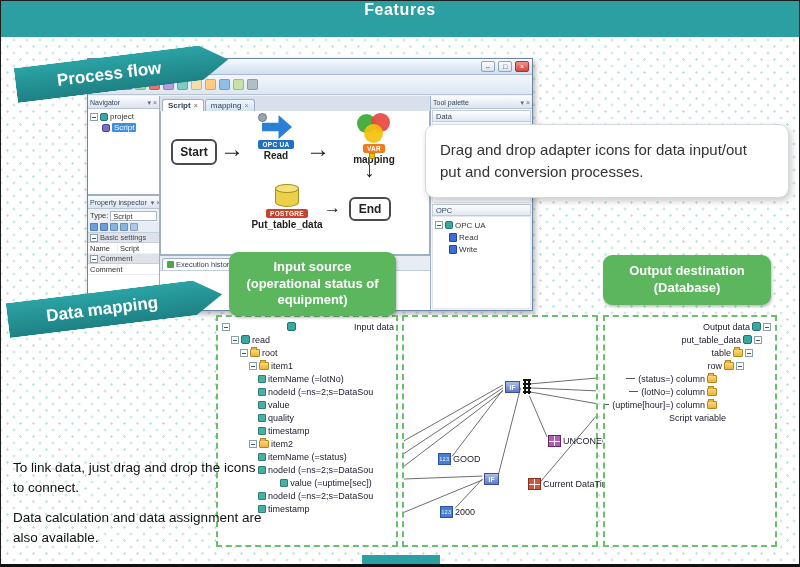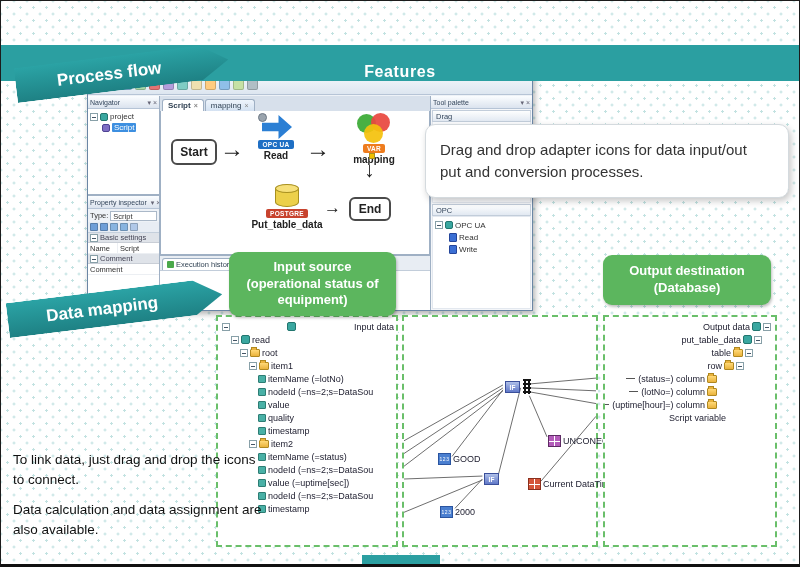--- a/index.html
+++ b/index.html
@@ -7,21 +7,21 @@
   .page { position:relative; width:800px; height:567px; overflow:hidden;
     background-color:#ffffff;
     background-image:
       radial-gradient(circle, #c2e2e1 1.1px, rgba(0,0,0,0) 1.3px),
       radial-gradient(circle, #c2e2e1 1.1px, rgba(0,0,0,0) 1.3px);
     background-size:13px 13px; background-position:0 0, 6.5px 6.5px;
     border:1px solid #1c1c1c; border-bottom:3px solid #111; }
 
   
   .header { position:absolute; top:0; left:0; right:0; height:36px; background:#2b9fa1;
-    display:flex; align-items:flex-end; justify-content:center; z-index:3;margin-top:44px; }
+    display:flex; align-items:flex-start; justify-content:center; z-index:3; }
   .header .title { color:#fff; font-size:16px; font-weight:bold; letter-spacing:.6px; }
 
   
   .banner { position:absolute; height:35px; color:#fff; font-weight:bold; font-size:17px;
     display:flex; align-items:center; justify-content:center; padding-right:26px;
     background:linear-gradient(180deg,#2ba3a5,#1e8184);
     clip-path:polygon(0 0, 87% 0, 100% 50%, 87% 100%, 0 100%); z-index:8; }
   #banner-process { left:14px; top:54px; width:214px; transform:rotate(-7deg); }
   #banner-datamap { left:6px; top:289px; width:216px; transform:rotate(-7deg); }
 
@@ -32,21 +32,21 @@
   #label-input  { left:228px; top:251px; width:167px; height:64px; }
   #label-output { left:602px; top:254px; width:168px; height:50px; }
 
   
   .callout { position:absolute; left:424px; top:123px; width:364px; height:74px; background:#fff;
     border:1px solid #d4dade; border-radius:10px; box-shadow:2px 3px 7px rgba(0,0,0,.22);
     padding:14px 14px; font-size:15px; color:#333; line-height:1.45; z-index:8; }
 
   
   .note { position:absolute; left:12px; top:449px; font-size:13.5px; color:#111; line-height:1.5; z-index:9; }
-  .note p { margin:0 0 9px 0; }
+  .note p { margin:8px 0 9px 0; }
 
   .footer-tab { position:absolute; left:361px; bottom:0; width:78px; height:9px; background:#2b9fa1; z-index:3; }
 
   
   .dwin { position:absolute; left:86px; top:57px; width:446px; height:253px; background:#eef2f7;
     border:1px solid #6b86a5; box-shadow:2px 3px 6px rgba(0,0,0,.3); z-index:2; font-size:8px; color:#333; }
   .titlebar { height:16px; background:linear-gradient(#f8fbff,#cddff2); border-bottom:1px solid #a9bcd3;
     display:flex; align-items:center; gap:3px; padding:0 3px; }
   .appico { width:9px; height:9px; background:linear-gradient(#6fa6e8,#2c5fae); border-radius:2px; flex:0 0 auto; }
   .wtitle { font-size:8px; color:#34465c; }
@@ -322,21 +322,21 @@
         </div>
       </div>
 
       <div class="rightcol">
         <div class="panel-head">
           <span>Tool palette</span>
           <span class="ph-sp"></span>
           <span class="ph-ic">▾</span>
           <span class="ph-ic">×</span>
         </div>
-        <div class="secbar">Drag</div>
+        <div class="secbar">Data</div>
         <div class="secbody"></div>
         <div class="secbar">OPC</div>
         <div class="opcbody">
           <div class="prow">
             <span class="twisty"></span>
             <span class="cube"></span>
             <span>OPC UA</span>
           </div>
           <div class="prow" style="padding-left:14px">
             <span class="book"></span>
@@ -398,21 +398,21 @@
         <span>item2</span>
       </div>
       <div class="trow" style="padding-left: 38px;">
         <span class="ico-leaf"></span>
         <span>itemName (=status)</span>
       </div>
       <div class="trow" style="padding-left: 38px;">
         <span class="ico-leaf"></span>
         <span>nodeId (=ns=2;s=DataSou</span>
       </div>
-      <div class="trow" style="padding-left: 38px;">
+      <div class="trow" style="padding-left: 38px; justify-content: center;">
         <span class="ico-leaf"></span>
         <span>value (=uptime[sec])</span>
       </div>
       <div class="trow" style="padding-left: 38px;">
         <span class="ico-leaf"></span>
         <span>nodeId (=ns=2;s=DataSou</span>
       </div>
       <div class="trow" style="padding-left: 38px;">
         <span class="ico-leaf"></span>
         <span>timestamp</span>

